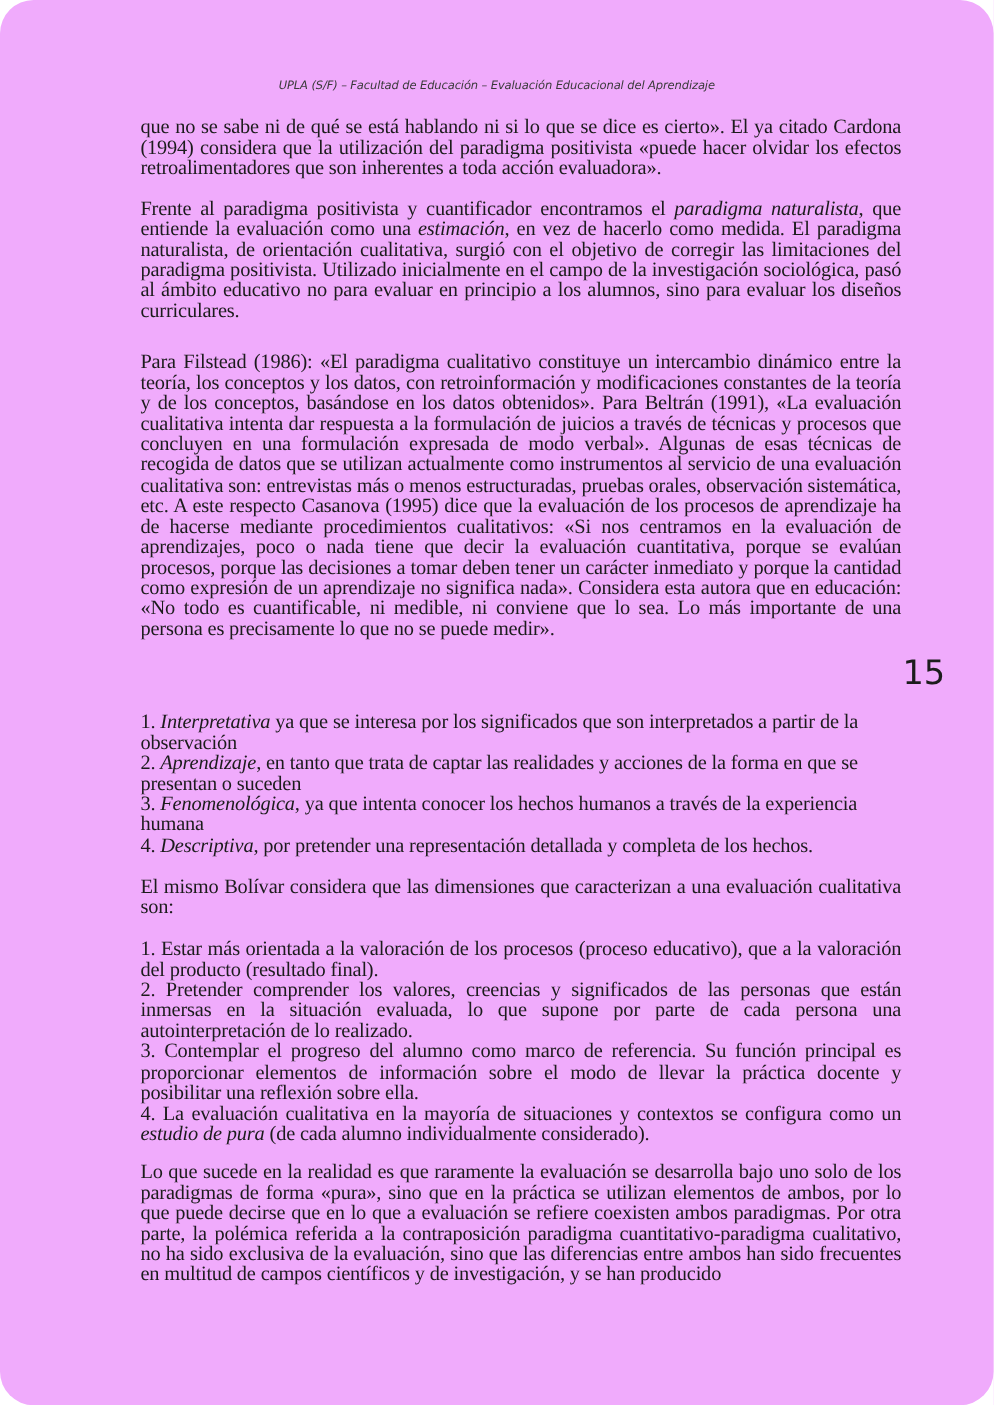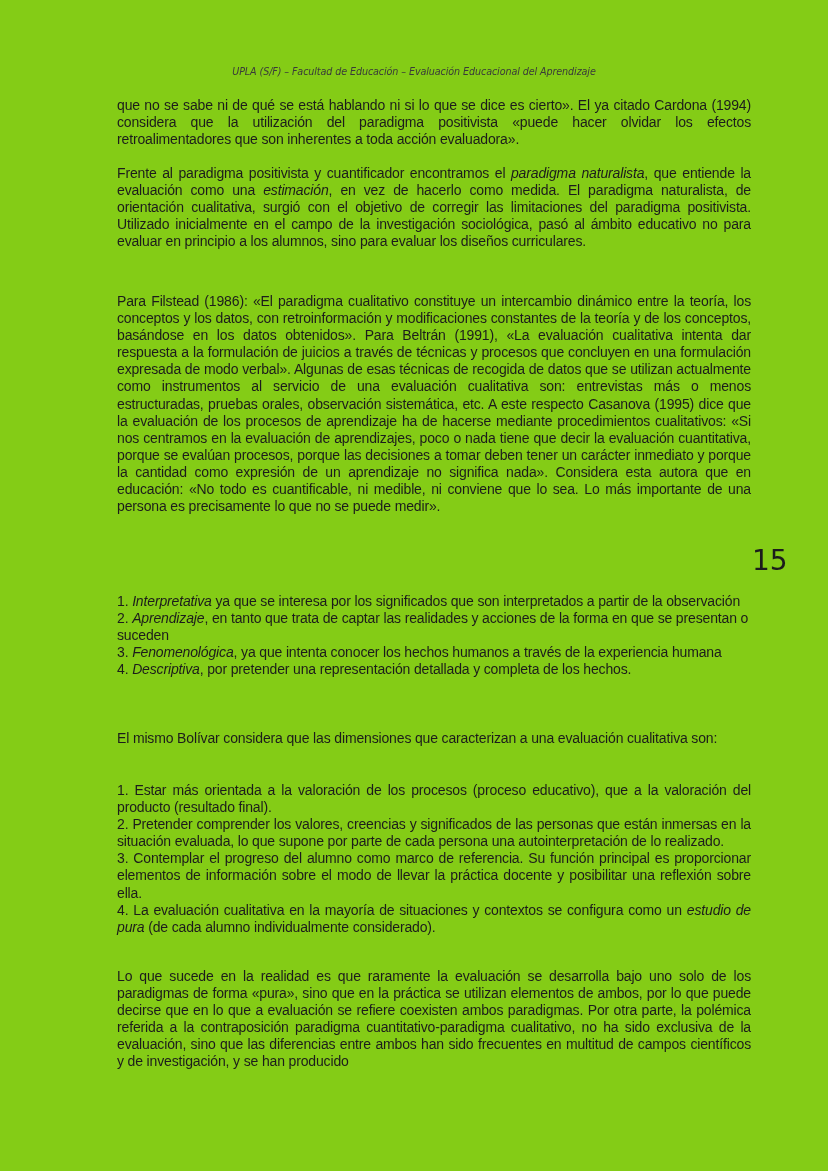--- a/index.html
+++ b/index.html
@@ -1,25 +1,25 @@
 <!DOCTYPE html>
 <html><head>
 <meta charset="utf-8">
 <style>
   html, body { margin: 0; padding: 0; background: #ffffff; }
   body { width: 828px; height: 1171px; position: relative; overflow: hidden; }
-  .page { position: absolute; left: 0; top: 0; width: 828px; height: 1171px; background: #84cc16; }
+  .page { position: absolute; left: 0; top: 0; width: 828px; height: 1171px; background: #f0abfc; border-radius: 28px; }
   .header {
     position: absolute; left: 0; top: 66px; width: 828px; text-align: center;
     font-family: "DejaVu Sans", sans-serif; font-style: italic; font-size: 9.6px;
     color: #3a3a3a; letter-spacing: -0.1px;
   }
   .block {
     position: absolute; left: 117px; width: 634px;
-    font-family: Liberation Sans, sans-serif; font-size: 14px; line-height: 17.1px;
+    font-family: Liberation Serif, serif; font-size: 17px; line-height: 17.1px;
     color: #1c1c1c; text-align: justify; letter-spacing: -0.15px;
   }
   .block p { margin: 0; }
   .block .left { text-align: left; }
   .block em { font-style: italic; }
   .pagenum {
     position: absolute; left: 752px; top: 544px;
     font-family: "DejaVu Sans", sans-serif; font-size: 28px; color: #1c1c1c; font-weight: normal;
   }
 </style>

